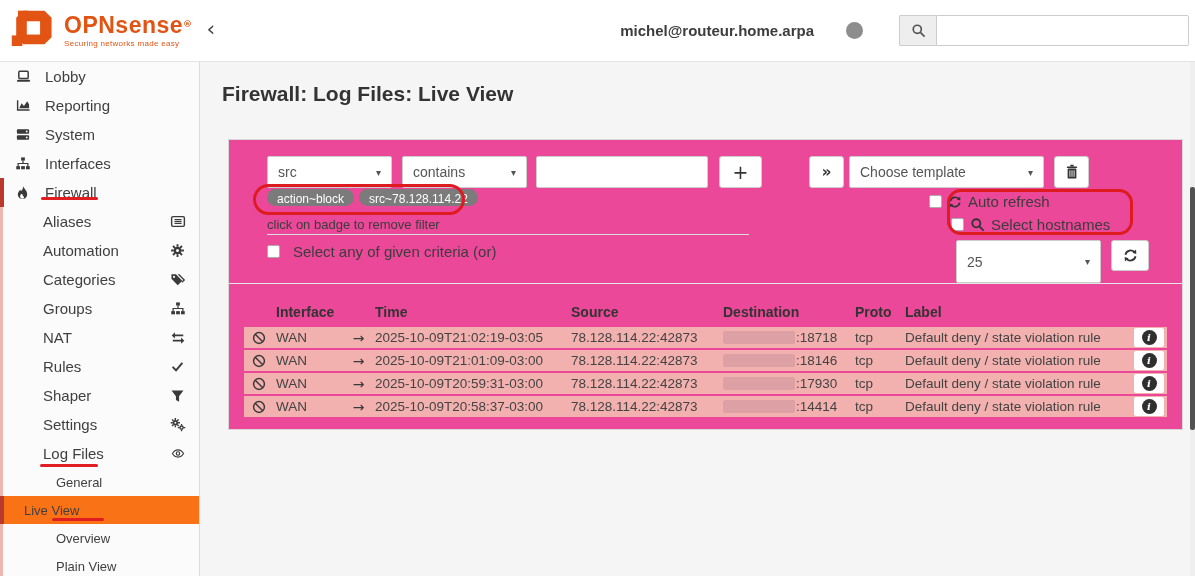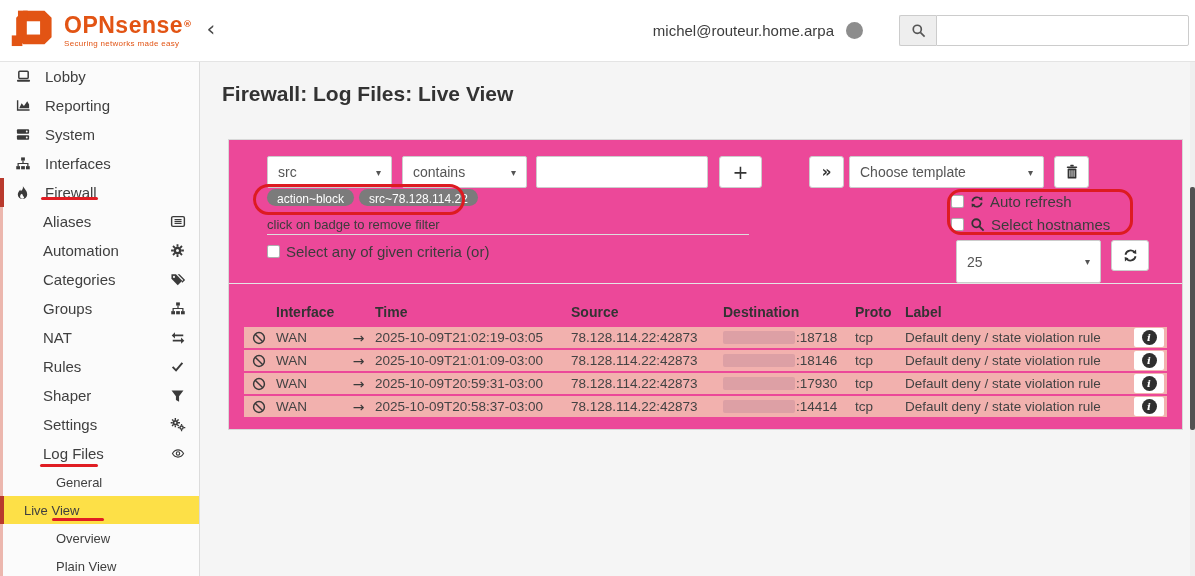--- a/index.html
+++ b/index.html
@@ -10,40 +10,40 @@
   
   .topbar { position:absolute; left:0; top:0; width:1195px; height:62px; background:#fff;
     border-bottom:1px solid #e4e4e4; display:flex; align-items:center; z-index:5; }
   .logo-wrap { display:flex; align-items:center; padding-left:10px; gap:8px; }
   .brand-block { display:flex; flex-direction:column; line-height:1; }
   .brand-name { color:#e25414; font-weight:bold; font-size:23px; letter-spacing:0.5px; }
   .brand-reg { font-size:9px; vertical-align:super; }
   .brand-tagline { color:#e25414; font-size:8px; margin-top:3px; letter-spacing:0.3px; }
   .collapse-chevron { color:#4a4a4a; font-size:22px; margin-left:14px; margin-top:-4px; cursor:pointer; }
   .topbar-spacer { flex:1; }
-  .user-email { font-size:15px; color:#3c3c3c; margin-right:12px; }
+  .user-email { font-size:15px; color:#3c3c3c; margin-right:32px;font-weight:bold; }
   .status-dot { width:17px; height:17px; border-radius:50%; background:#8d8d8d; margin-right:36px; }
   .search-group { display:flex; height:31px; margin-right:6px; }
   .search-addon { width:37px; background:#eee; border:1px solid #ccc; border-right:none;
     border-radius:2px 0 0 2px; display:flex; align-items:center; justify-content:center; }
   .search-input { width:253px; border:1px solid #ccc; border-radius:0 2px 2px 0; outline:none;
     font-size:14px; padding:0 8px; color:#333; background:#fff; }
 
   
   .sidebar { position:absolute; left:0; top:62px; width:200px; bottom:0; background:#fbfbfb;
     border-right:1px solid #dcdcdc; overflow:hidden; }
   .nav1 { height:29px; display:flex; align-items:center; padding-left:15px; gap:13px;
     font-size:15px; color:#3f3f3f; cursor:pointer; }
   .nav1 .nicon { width:17px; height:16px; display:flex; align-items:center; }
   .nav2 { height:29px; display:flex; align-items:center; justify-content:space-between;
     padding-left:43px; padding-right:13px; font-size:15px; color:#3f3f3f; cursor:pointer; }
   .nav2 .nicon { width:16px; height:15px; display:flex; align-items:center; }
   .nav3 { height:28px; display:flex; align-items:center; padding-left:56px; font-size:13px;
     color:#3f3f3f; cursor:pointer; }
-  .nav3.selected { background:#fde047;padding-left:24px; }
+  .nav3.selected { background:#f97316;padding-left:24px; }
   .accent-strip { position:absolute; left:0; top:116px; bottom:0; width:3px; background:#ecb7ae; }
   .accent-active { position:absolute; left:0; width:4px; background:#b93a2d; }
   .annot-underline { position:absolute; height:3px; background:#e01d23; border-radius:2px; }
 
   
   .main { position:absolute; left:200px; top:62px; right:0; bottom:0; background:#f5f5f5; }
   .page-title { position:absolute; left:22px; top:20px; font-size:21px; font-weight:bold; color:#333;text-align:right; }
 
   .panel { position:absolute; left:28px; top:77px; width:955px; height:291px; background:#ec4899;
     border:1px solid #d8d8d8; }
@@ -58,21 +58,21 @@
     padding:0 8px; font-size:14px; color:#333; outline:none; }
 
   .badge-row { position:absolute; left:38px; top:49px; display:flex; gap:5px; }
   .badge { background:#7b7b7b; color:#fff; font-size:12px; padding:3px 10px 0; border-radius:11px;
     cursor:pointer; white-space:nowrap; }
   .hint-text { position:absolute; left:38px; top:77px; font-size:13px; color:#3c3c3c; }
   .left-hr { position:absolute; left:38px; top:94px; width:482px; border-top:1px solid #ddd; }
 
   .cb { width:13px; height:13px; border:1px solid #adadad; border-radius:2px; background:#fff;
     display:inline-block; flex:none; cursor:pointer; }
-  .check-row { position:absolute; display:flex; align-items:center; gap:6px; font-size:15px; color:#3c3c3c; }
+  .check-row { position:absolute; display:flex; align-items:center; gap:13px; font-size:15px; color:#3c3c3c; }
 
   .panel-divider { position:absolute; left:0; right:0; top:143px; border-top:1px solid #e5e5e5; }
 
   .annot-box { position:absolute; border:3px solid #dd1b21; border-radius:16px; pointer-events:none; }
 
   
   .tbl { position:absolute; left:15px; top:160px; width:923px; }
   .trow { display:grid; grid-template-columns:30px 70px 29px 196px 152px 132px 50px 1fr 40px;
     align-items:center; }
   .thead { height:24px; font-size:14px; font-weight:bold; color:#333; margin-bottom:3px; }
@@ -349,21 +349,21 @@
       <span class="badge">src~78.128.114.22</span>
     </div>
     <div class="hint-text">click on badge to remove filter</div>
     <div class="left-hr"></div>
 
     <div class="check-row" style="left:38px;top:103px;">
       <span class="cb"></span>
       <span>Select any of given criteria (or)</span>
     </div>
 
-    <div class="check-row" style="left:722px;top:53px;gap:6px;text-align:center;">
+    <div class="check-row" style="left:700px;top:53px;gap:6px;text-align:center;">
       <span class="cb"></span>
       <svg width="14" height="14" viewBox="0 0 16 16">
           <g fill="none" stroke="#333" stroke-width="1.9">
             <path d="M12.8 5.2 A5.6 5.6 0 0 0 2.6 7.2"></path>
             <path d="M3.2 10.8 A5.6 5.6 0 0 0 13.4 8.8"></path>
           </g>
           <polygon points="13.9,1.6 14.2,6.4 10.1,5.1" fill="#333"></polygon>
           <polygon points="2.1,14.4 1.8,9.6 5.9,10.9" fill="#333"></polygon>
         </svg>
       <span>Auto refresh</span>

